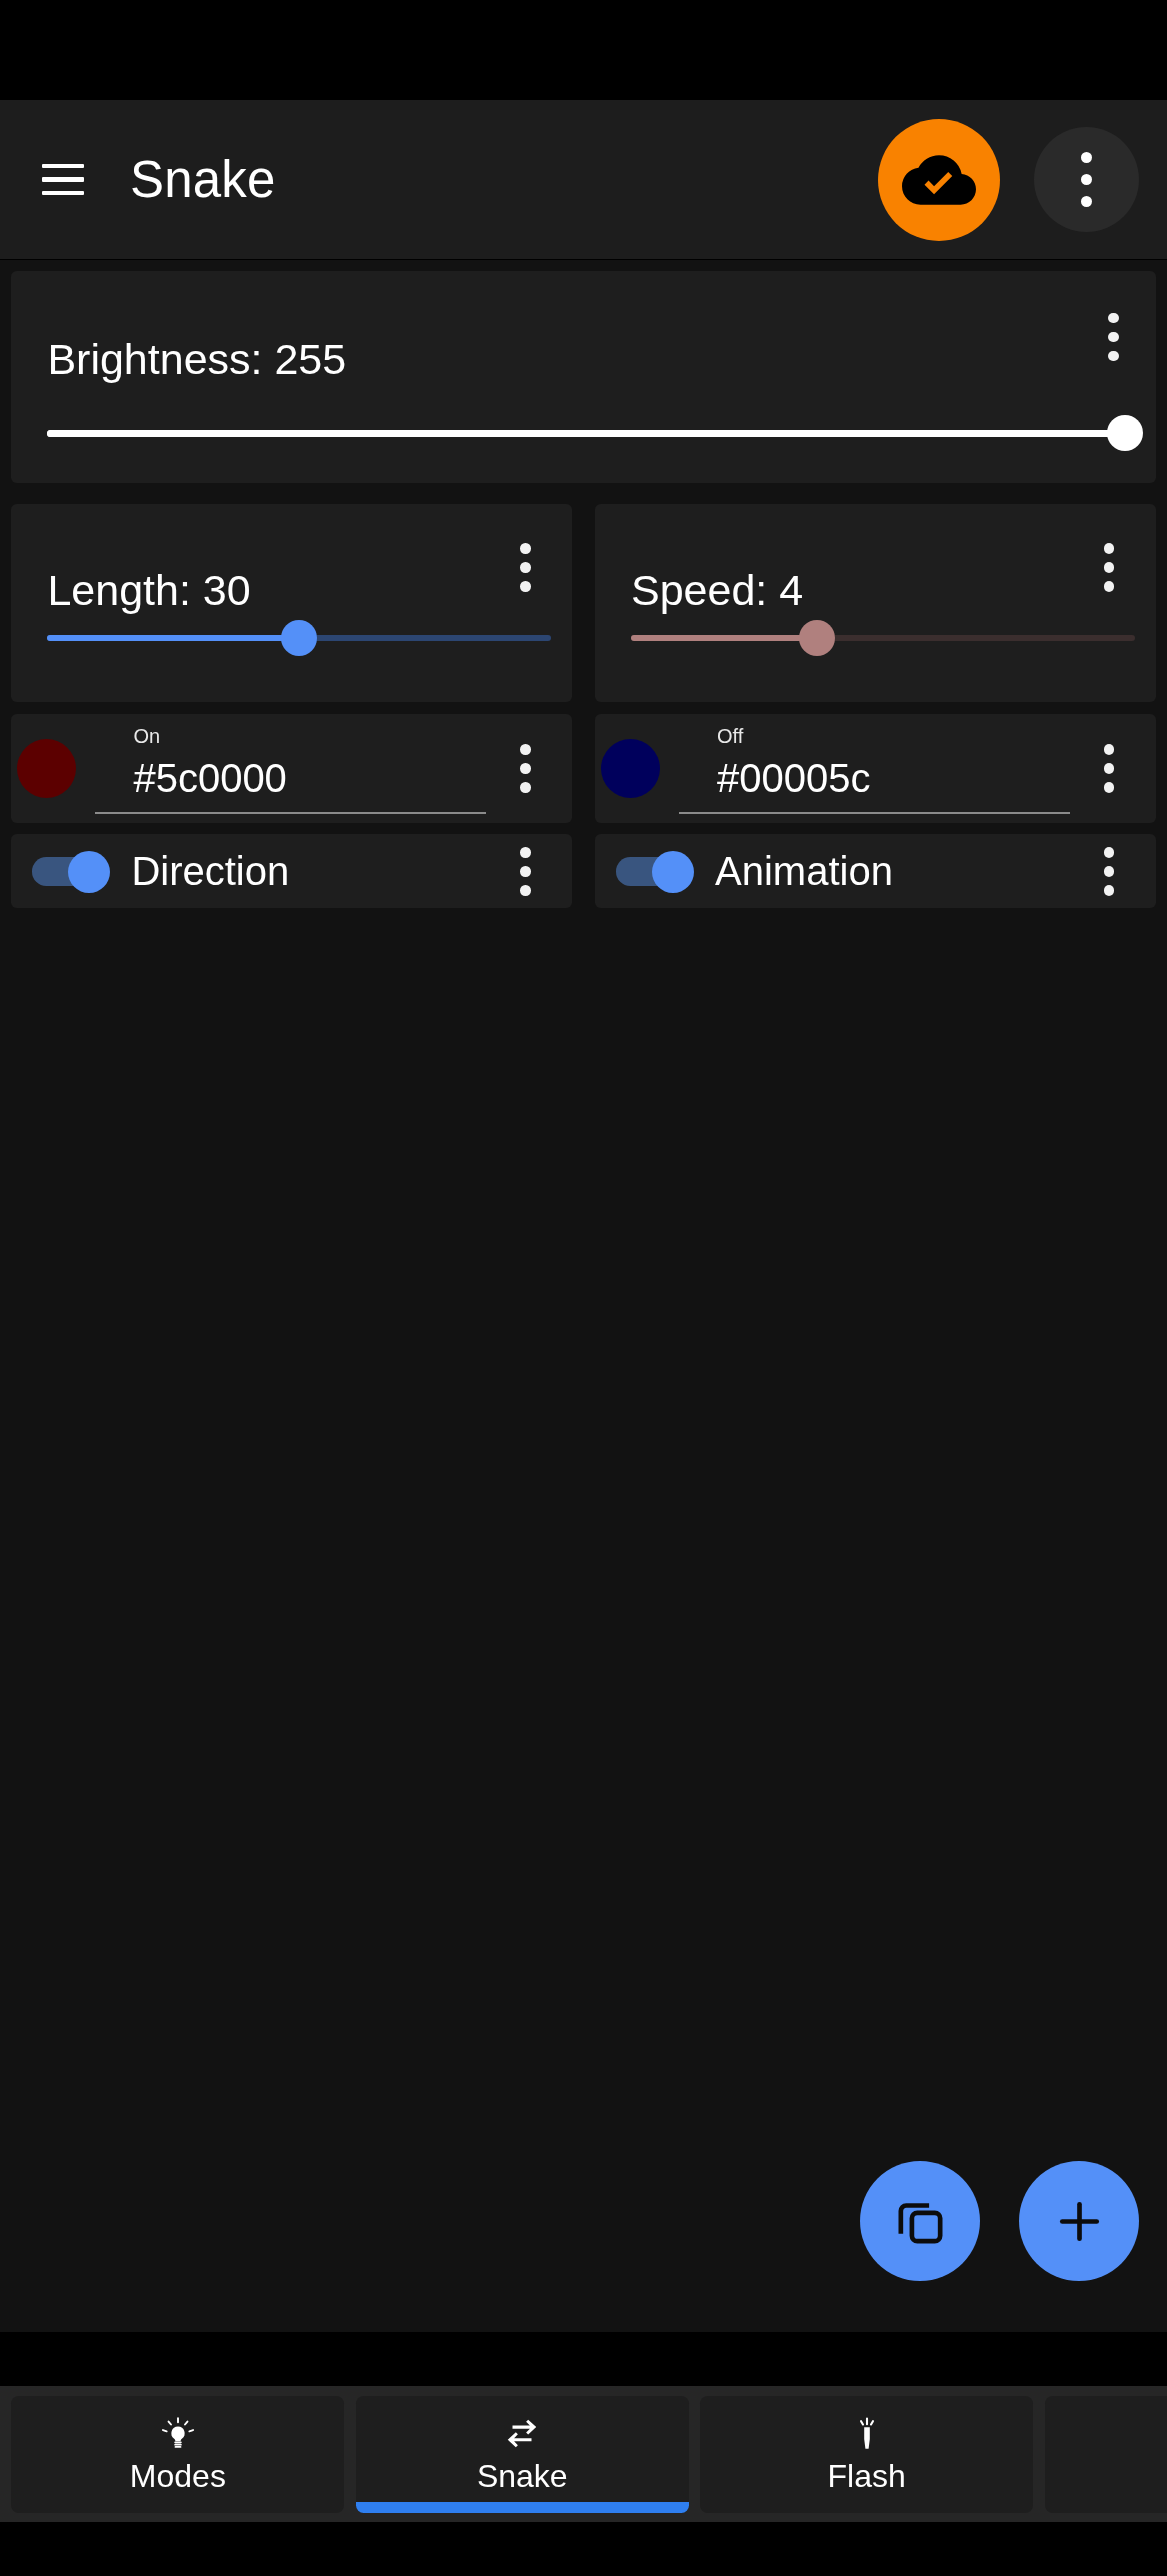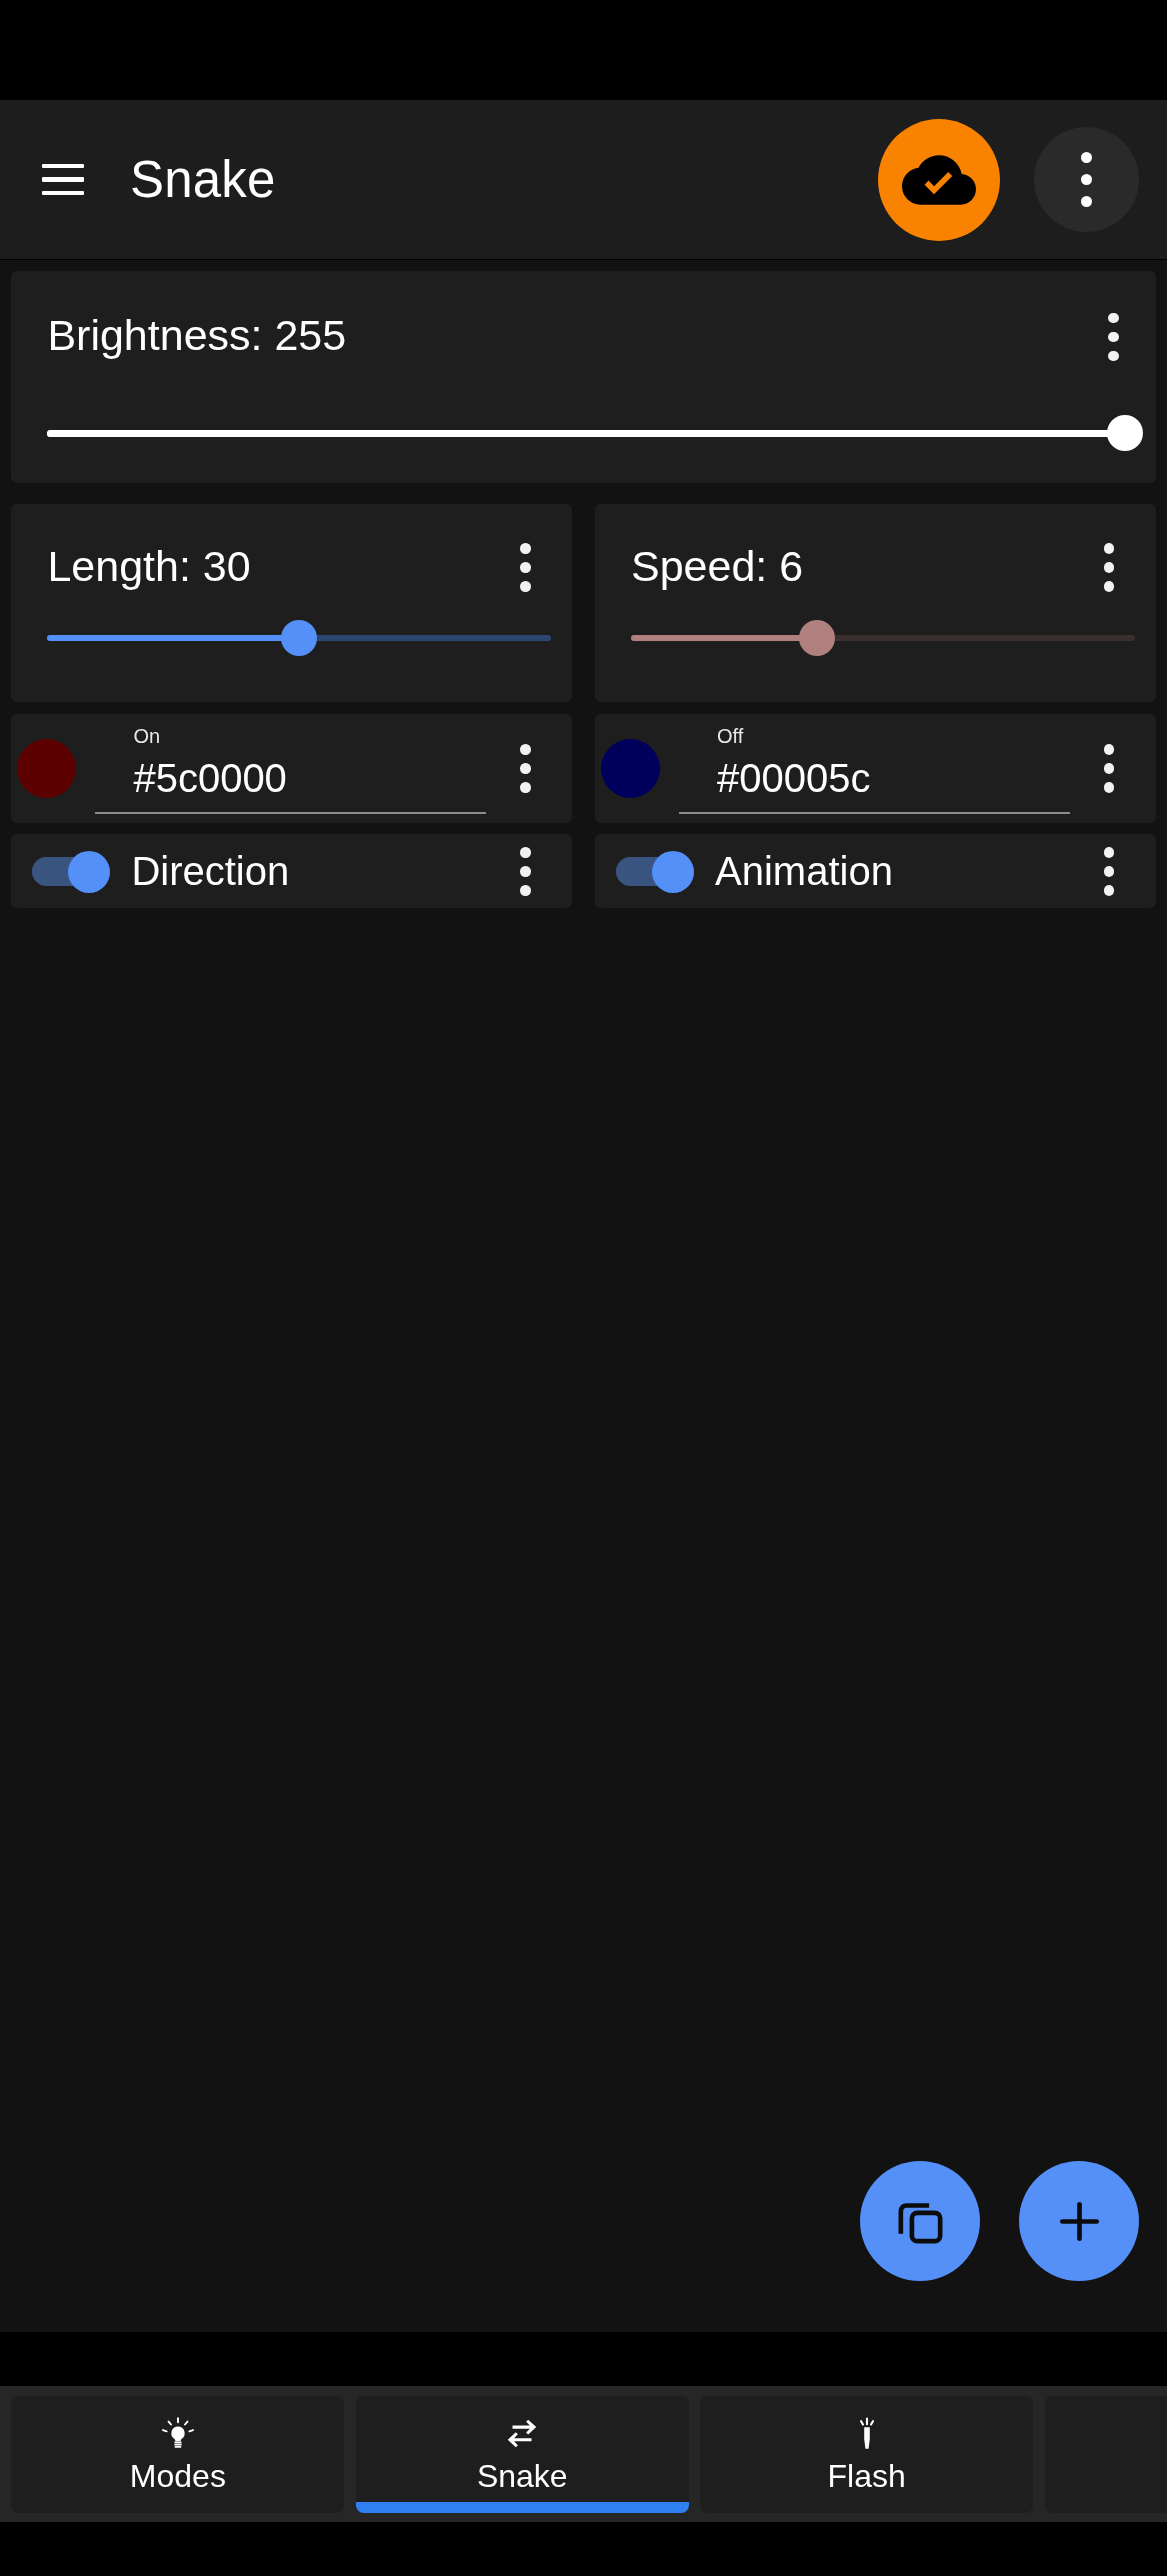--- a/index.html
+++ b/index.html
@@ -110,20 +110,21 @@
   }
 
   
   #card-brightness { left: 11.4px; top: 11.4px; width: 1145px; height: 212px; }
   .label-lg {
     position: absolute;
     color: #ffffff;
     font-size: 43px;
     font-weight: 400;
     white-space: nowrap;
+    margin-top: 24px;
   }
 
   
   .slider { position: absolute; height: 42px; }
   .slider .track {
     position: absolute; top: 50%; left: 0; right: 0;
     height: 6.7px; margin-top: -3.3px; border-radius: 3.8px;
   }
   .slider .fill {
     position: absolute; top: 50%; left: 0;
@@ -344,21 +345,21 @@
           <i></i>
       </div>
       <div class="slider" id="slider-length">
         <div class="track"></div>
         <div class="fill" style="width:50%;"></div>
         <div class="thumb" style="left:50%;"></div>
       </div>
     </div>
 
     <div class="card" id="card-speed">
-      <div class="label-lg" style="left:36px; top:38px;">Speed: 6</div>
+      <div class="label-lg" style="left:36px; top:38px;">Speed: 4</div>
       <div class="card-dots" style="right:21px; top:27px;">
         <i></i>
           <i></i>
           <i></i>
       </div>
       <div class="slider" id="slider-speed">
         <div class="track"></div>
         <div class="fill" style="width:37%;"></div>
         <div class="thumb" style="left:37%;"></div>
       </div>

